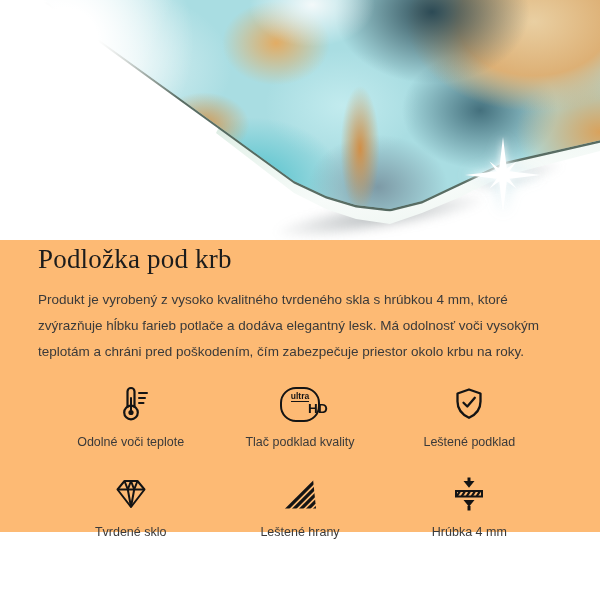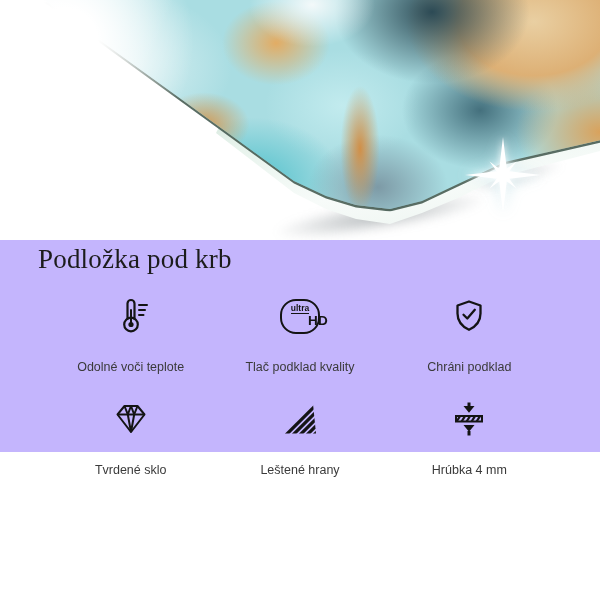--- a/index.html
+++ b/index.html
@@ -1,17 +1,17 @@
 <!DOCTYPE html>
 <html><head>
 <meta charset="utf-8">
 <style>
   html,body{margin:0;padding:0;background:#ffffff;}
   body{width:600px;height:600px;overflow:hidden;font-family:"Liberation Sans",sans-serif;}
-  .page{position:relative;width:600px;height:452px;background:#c4b5fd;}
+  .page{position:relative;width:600px;height:532px;background:#fdba74;}
 
   
   .hero{position:relative;width:600px;height:240px;overflow:hidden;background:#fff;}
   .corner-shadow{position:absolute;left:246px;top:196px;width:300px;height:42px;
     background:radial-gradient(ellipse 50% 50% at 45% 42%,rgba(96,106,111,.48),rgba(96,106,111,0) 72%);
     filter:blur(4px);transform:rotate(-9deg);}
   .corner-shadow2{position:absolute;left:438px;top:162px;width:150px;height:28px;
     background:radial-gradient(ellipse 50% 50% at 50% 50%,rgba(110,120,126,.30),rgba(110,120,126,0) 70%);
     filter:blur(4px);transform:rotate(-13deg);}
   .glass-strip{position:absolute;inset:0;
@@ -45,21 +45,21 @@
   
   .content{padding:0 38px;}
   h1{margin:0;padding-top:2px;font-family:"Liberation Serif",serif;font-weight:400;
      font-size:27px;line-height:35px;color:#1c1c1c;letter-spacing:.2px;}
   .desc{margin:10px 0 0 0;max-width:528px;font-size:13.5px;line-height:26px;color:#3a3a3a;}
 
   
   .features{margin-top:16px;padding:0 8px;display:grid;grid-template-columns:repeat(3,1fr);row-gap:22px;}
   .feature{display:flex;flex-direction:column;align-items:center;text-align:center;}
   .feature .icon{height:46px;display:flex;align-items:center;justify-content:center;}
-  .feature .label{margin-top:21px;font-size:12.5px;color:#3a3a3a;}
+  .feature .label{margin-top:8px;font-size:12.5px;color:#3a3a3a;}
   .uhd-box{width:36px;height:31px;border:2.5px solid #141414;border-radius:16px;
     display:flex;flex-direction:column;align-items:center;justify-content:center;color:#141414;}
   .uhd-top{font-size:8.5px;font-weight:700;line-height:9px;border-bottom:1.2px solid #141414;padding-bottom:.5px;}
   .uhd-bottom{font-size:13.5px;font-weight:800;line-height:14px;letter-spacing:.3px;padding-left:36px;}
   svg{display:block;}
 </style>
 </head>
 <body>
 
 <div class="page">
@@ -75,20 +75,21 @@
       <path d="M45 7 L49 41 L83 45 L49 49 L45 83 L41 49 L7 45 L41 41 Z" fill="#ffffff"></path>
       <path d="M45 26 L47.5 42.5 L64 45 L47.5 47.5 L45 64 L42.5 47.5 L26 45 L42.5 42.5 Z" fill="#ffffff" transform="rotate(45 45 45)"></path>
     </svg>
   </div>
 
   <div class="content">
     <h1>
       <span>Podložka pod krb</span><br>
     </h1>
 
+    <p class="desc">Produkt je vyrobený z vysoko kvalitného tvrdeného skla s hrúbkou 4 mm, ktoré zvýrazňuje hĺbku farieb potlače a dodáva elegantný lesk. Má odolnosť voči vysokým teplotám a chráni pred poškodením, čím zabezpečuje priestor okolo krbu na roky.</p>
 
     <div class="features">
 
       <div class="feature">
         <div class="icon">
           <svg width="40" height="40" viewBox="0 0 40 40" fill="none" stroke="#141414" stroke-width="2.2" stroke-linecap="round">
             <path d="M16.5 23 V7.5 a3.5 3.5 0 0 1 7 0 V23"></path>
             <circle cx="20" cy="28.5" r="6.8"></circle>
             <circle cx="20" cy="28.5" r="2.6" fill="#141414" stroke="none"></circle>
             <line x1="20" y1="14" x2="20" y2="26.5" stroke-width="2"></line>
@@ -110,21 +111,21 @@
         <div class="label">Tlač podklad kvality</div>
       </div>
 
       <div class="feature">
         <div class="icon">
           <svg width="40" height="40" viewBox="0 0 40 40" fill="none" stroke="#141414" stroke-width="2.3" stroke-linecap="round" stroke-linejoin="round">
             <path d="M20 5.5 L31.5 9.5 V17.5 C31.5 25.5 26.8 30.6 20 33.8 C13.2 30.6 8.5 25.5 8.5 17.5 V9.5 Z"></path>
             <path d="M14.5 18.8 L18.3 22.5 L25.8 13.8"></path>
           </svg>
         </div>
-        <div class="label">Chráni podklad</div>
+        <div class="label">Leštené podklad</div>
       </div>
 
       <div class="feature">
         <div class="icon">
           <svg width="40" height="40" viewBox="0 0 40 40" fill="none" stroke="#141414" stroke-width="2" stroke-linejoin="round">
             <path d="M6.5 15.5 L13.5 7 H26.5 L33.5 15.5 L20 33 Z"></path>
             <path d="M6.5 15.5 H33.5"></path>
             <path d="M13.5 7 L16.8 15.5 L20 7 L23.2 15.5 L26.5 7"></path>
             <path d="M16.8 15.5 L20 33 M23.2 15.5 L20 33"></path>
           </svg>

